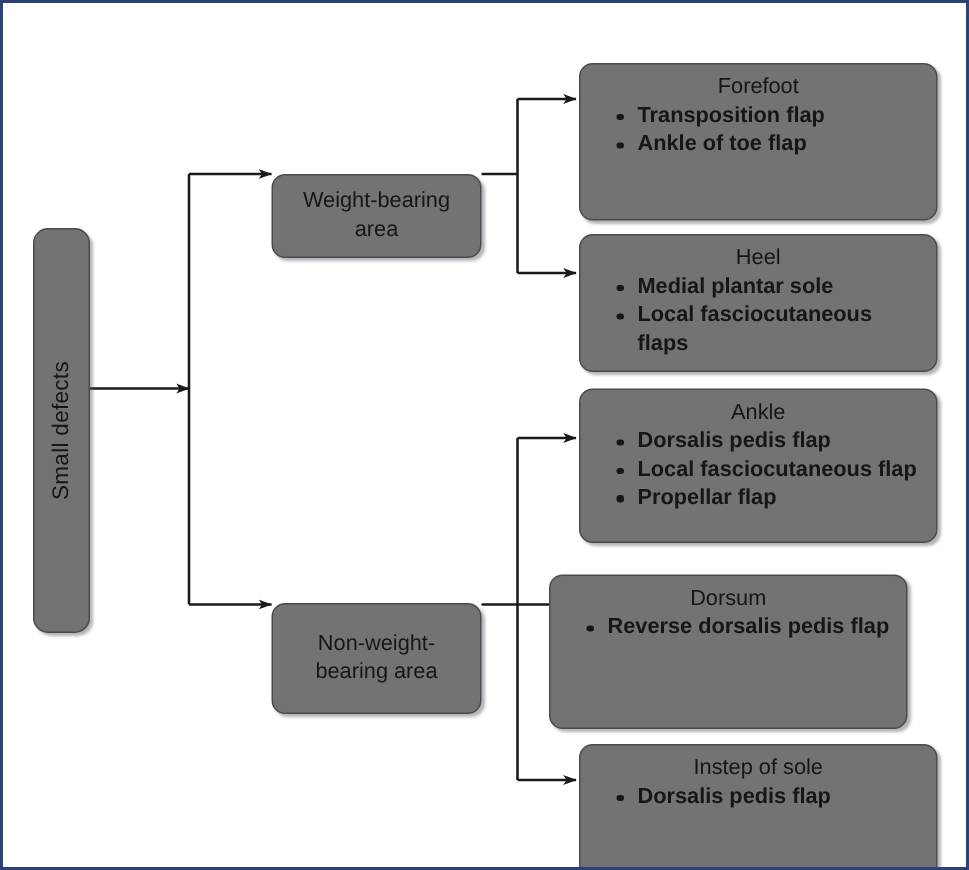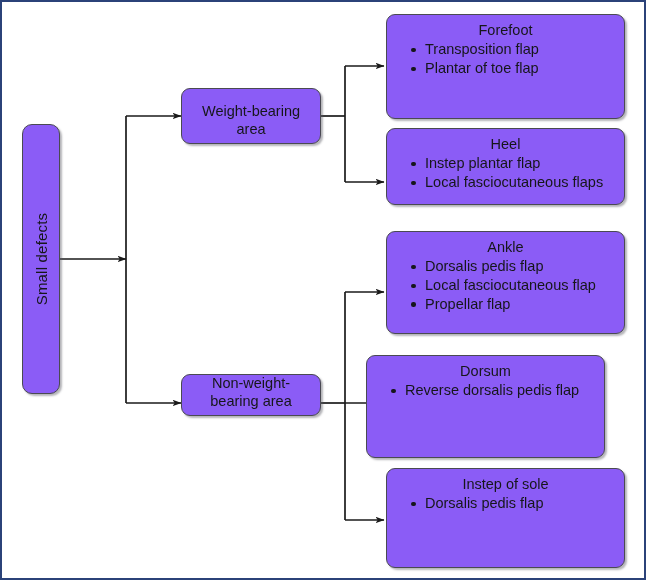--- a/index.html
+++ b/index.html
@@ -20,61 +20,63 @@
   svg.connectors {
     position: absolute;
     left: 0;
     top: 0;
     width: 646px;
     height: 580px;
     pointer-events: none;
   }
   .node {
     position: absolute;
-    background: #8b5cf6;
+    background: #737373;
     border: 1.6px solid #4a4a52;
     border-radius: 9px;
     box-sizing: border-box;
     box-shadow: 2px 2px 2px rgba(90,90,100,0.45);
     color: #16161a;
+    margin-top: 28px;
   }
   .node.root {
     border-radius: 10px;
   }
   .root-label {
     position: absolute;
     left: 50%;
     top: 50%;
     transform: translate(-50%, -50%) rotate(-90deg);
     white-space: nowrap;
     font-size: 15px;
     letter-spacing: 0.2px;
   }
   .node.branch {
     display: flex;
-    align-items: flex-end;
+    align-items: center;
     justify-content: center;
     text-align: center;
     font-size: 14.5px;
     line-height: 1.28;
     padding: 4px 6px;
   }
   .node.leaf {
     padding: 6px 8px 7px 8px;
   }
   .leaf-title {
     text-align: center;
     font-size: 14.5px;
     line-height: 1.2;
     margin: 1px 0 1px 0;
   }
   ul.leaf-list {
     list-style: none;
     margin: 0;
     padding: 0 0 0 16px;
+    font-weight: bold;
   }
   ul.leaf-list li {
     position: relative;
     font-size: 14.5px;
     line-height: 1.29;
     padding-left: 14px;
     margin: 0;
   }
   ul.leaf-list li::before {
     content: "";
@@ -122,36 +124,36 @@
   </svg>
 
   <div class="node root" style="left:20px; top:122px; width:38px; height:270px;">
     <span class="root-label">Small defects</span>
   </div>
 
   <div class="node branch" style="left:179px; top:86px; width:140px; height:56px;">
     <span>Weight-bearing area</span>
   </div>
 
-  <div class="node branch" style="left:179px; top:372px; width:140px; height:42px;">
+  <div class="node branch" style="left:179px; top:372px; width:140px; height:74px;">
     <span>Non-weight-bearing area</span>
   </div>
 
   <div class="node leaf" style="left:384px; top:12px; width:239px; height:105px;">
     <div class="leaf-title">Forefoot</div>
     <ul class="leaf-list">
       <li>Transposition flap</li>
-      <li>Plantar of toe flap</li>
+      <li>Ankle of toe flap</li>
     </ul>
   </div>
 
-  <div class="node leaf" style="left:384px; top:126px; width:239px; height:77px;">
+  <div class="node leaf" style="left:384px; top:126px; width:239px; height:92px;">
     <div class="leaf-title">Heel</div>
     <ul class="leaf-list">
-      <li>Instep plantar flap</li>
+      <li>Medial plantar sole</li>
       <li>Local fasciocutaneous flaps</li>
     </ul>
   </div>
 
   <div class="node leaf" style="left:384px; top:229px; width:239px; height:103px;">
     <div class="leaf-title">Ankle</div>
     <ul class="leaf-list">
       <li>Dorsalis pedis flap</li>
       <li>Local fasciocutaneous flap</li>
       <li>Propellar flap</li>

